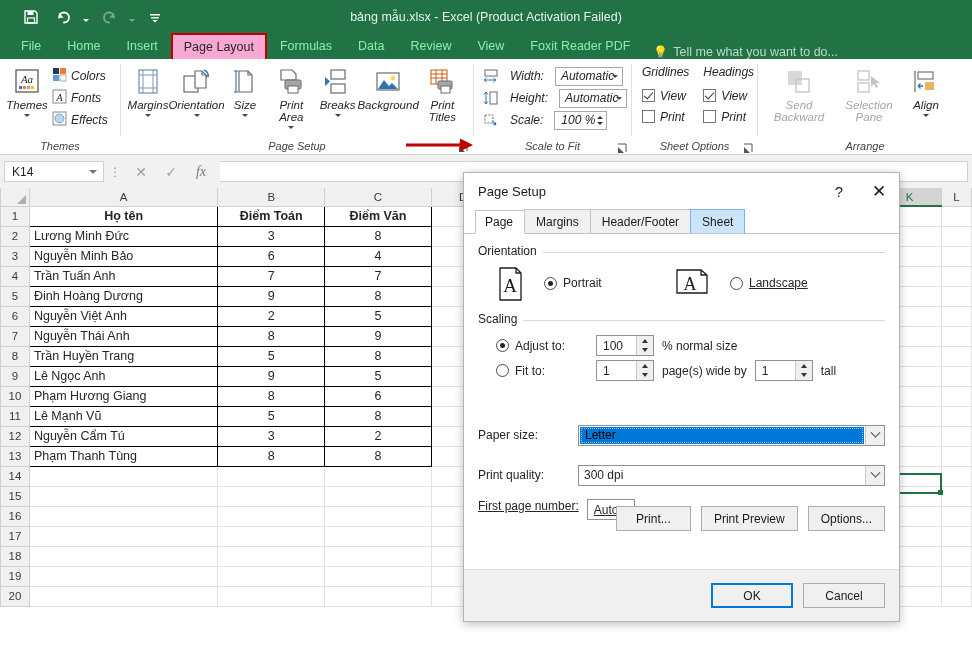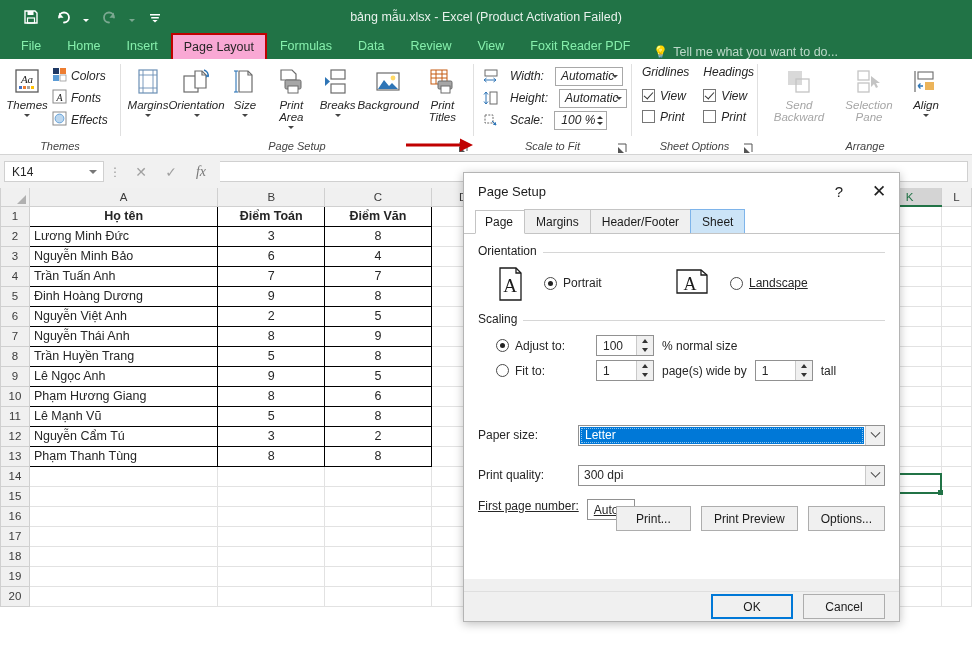--- a/index.html
+++ b/index.html
@@ -181,31 +181,31 @@
   .dspin .hf { flex:1; display:flex; align-items:center; justify-content:center; }
   .dspin .sp-u2 { width:0;height:0;border-left:3.5px solid transparent;border-right:3.5px solid transparent;border-bottom:4px solid #333; }
   .dspin .sp-d2 { width:0;height:0;border-left:3.5px solid transparent;border-right:3.5px solid transparent;border-top:4px solid #333; }
 
   .paper-rows { padding-top:14px; }
   .prow { display:flex; align-items:center; gap:8px; height:28px;margin-top:12px; }
   .prow .plabel { width:92px; font-size:12px; }
   .dcombo { flex:1; height:21px; border:1px solid #919191; background:#fff; display:flex; align-items:center;
      position:relative; padding:0; }
   .dcombo .val { flex:1; height:19px; display:flex; align-items:center; padding-left:5px; font-size:12px; }
-  .dcombo .val.sel { background:#0078d7; color:#ffffff; outline:1px dotted #8fc4ef; outline-offset:-2px; margin:1px; height:17px; }
+  .dcombo .val.sel { background:#0078d7; color:#000000; outline:1px dotted #8fc4ef; outline-offset:-2px; margin:1px; height:17px; }
   .dcombo .cbtn { width:19px; height:19px; background:#f0f0f0; border-left:1px solid #c9c9c9;
      display:flex; align-items:center; justify-content:center; }
   .chev { width:7px; height:7px; border-right:1.4px solid #444; border-bottom:1.4px solid #444; transform:rotate(45deg) translate(-2px,-2px); }
 
   .fpn-row { display:flex; align-items:flex-start; gap:8px; height:30px; margin-top:10px;text-decoration:underline; }
 
   .dlg-btnrow1 { position:absolute; right:14px; bottom:48px; display:flex; gap:10px; }
   .dbtn { height:25px; min-width:75px; padding:0 12px; background:#f0f0f0; border:1px solid #adadad;
      display:flex; align-items:center; justify-content:center; font-size:12px; color:#1b1b1b; }
-  .dlg-foot { position:absolute; left:0; right:0; bottom:0; height:30px; background:#f0f0f0;
+  .dlg-foot { position:absolute; left:0; right:0; bottom:0; height:52px; background:#f0f0f0;
      border-top:1px solid #dfdfdf; display:flex; align-items:center; justify-content:flex-end; gap:10px; padding-right:14px; }
   .dbtn.primary { border:2px solid #0078d7; min-width:82px; }
 </style>
 </head>
 <body>
 
 <div class="titlebar">
   <div class="qat">
     <div class="qat-btn">
       <svg width="16" height="16" viewBox="0 0 16 16">

